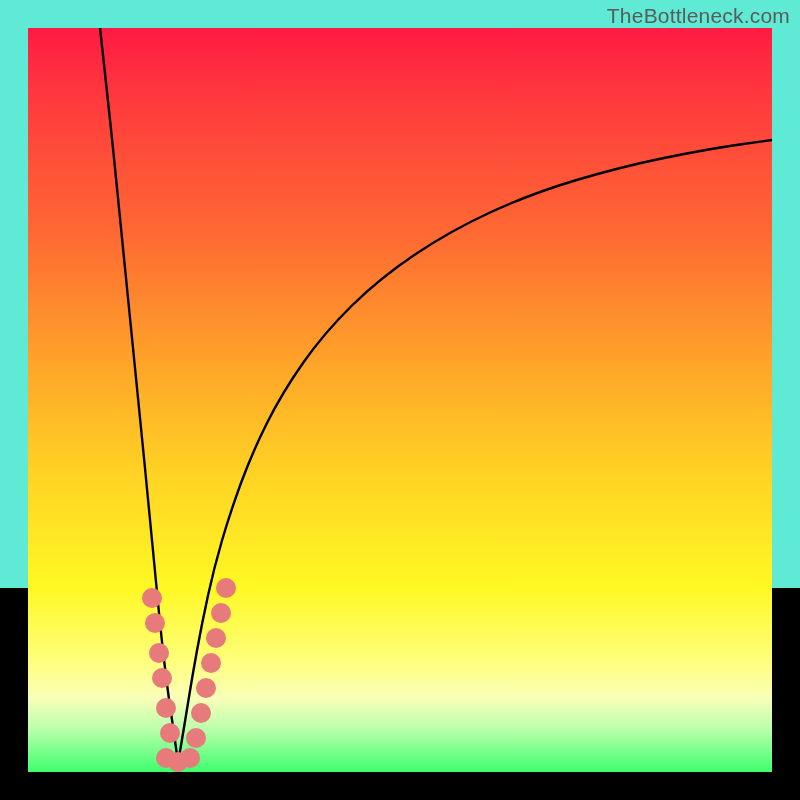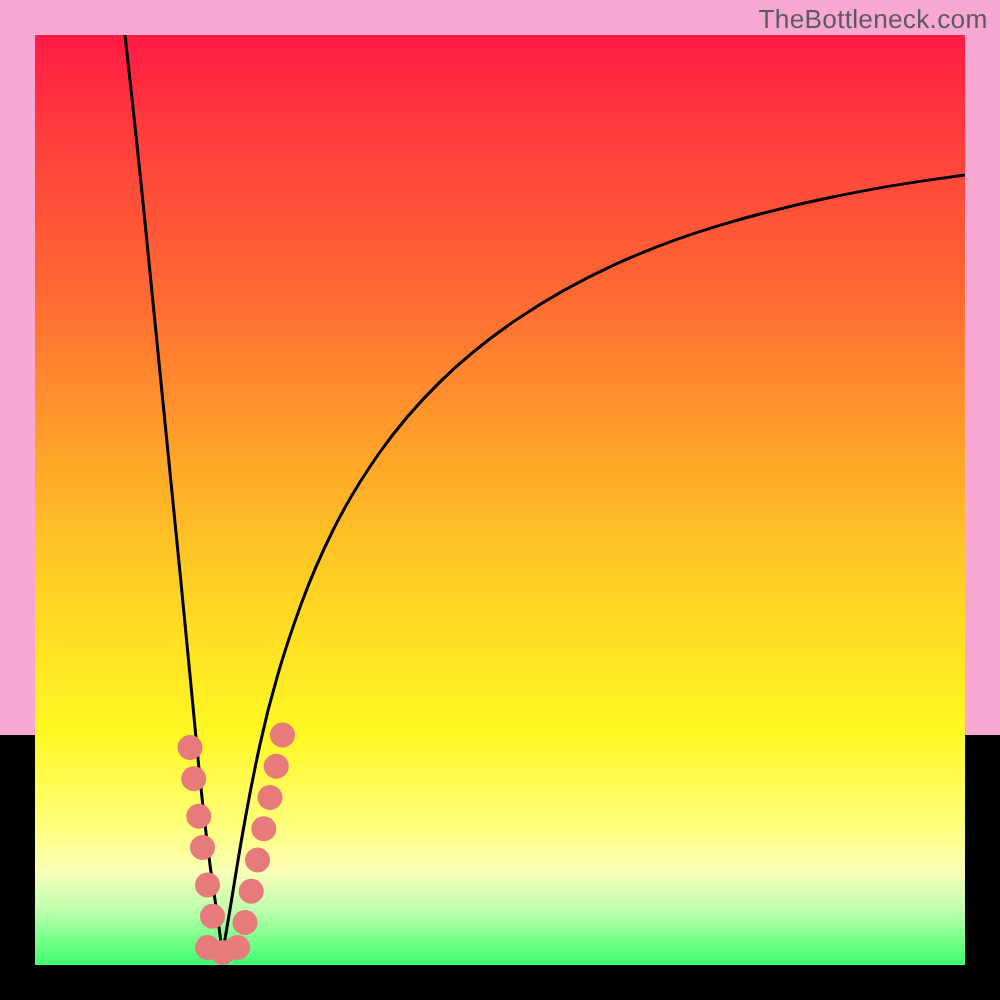--- a/index.html
+++ b/index.html
@@ -10,21 +10,21 @@
     background: #000;
     overflow: hidden;
     font-family: Arial, Helvetica, sans-serif;
   }
   .frame {
     position: absolute;
     top: 0;
     left: 0;
     width: 800px;
     height: 588px;
-    background: #f9a8d4;
+    background: #5eead4;
   }
   .plot {
     position: absolute;
     top: 28px;
     left: 28px;
     width: 744px;
     height: 744px;
     
     background: linear-gradient(to bottom,
       #ff1a44 0%,

